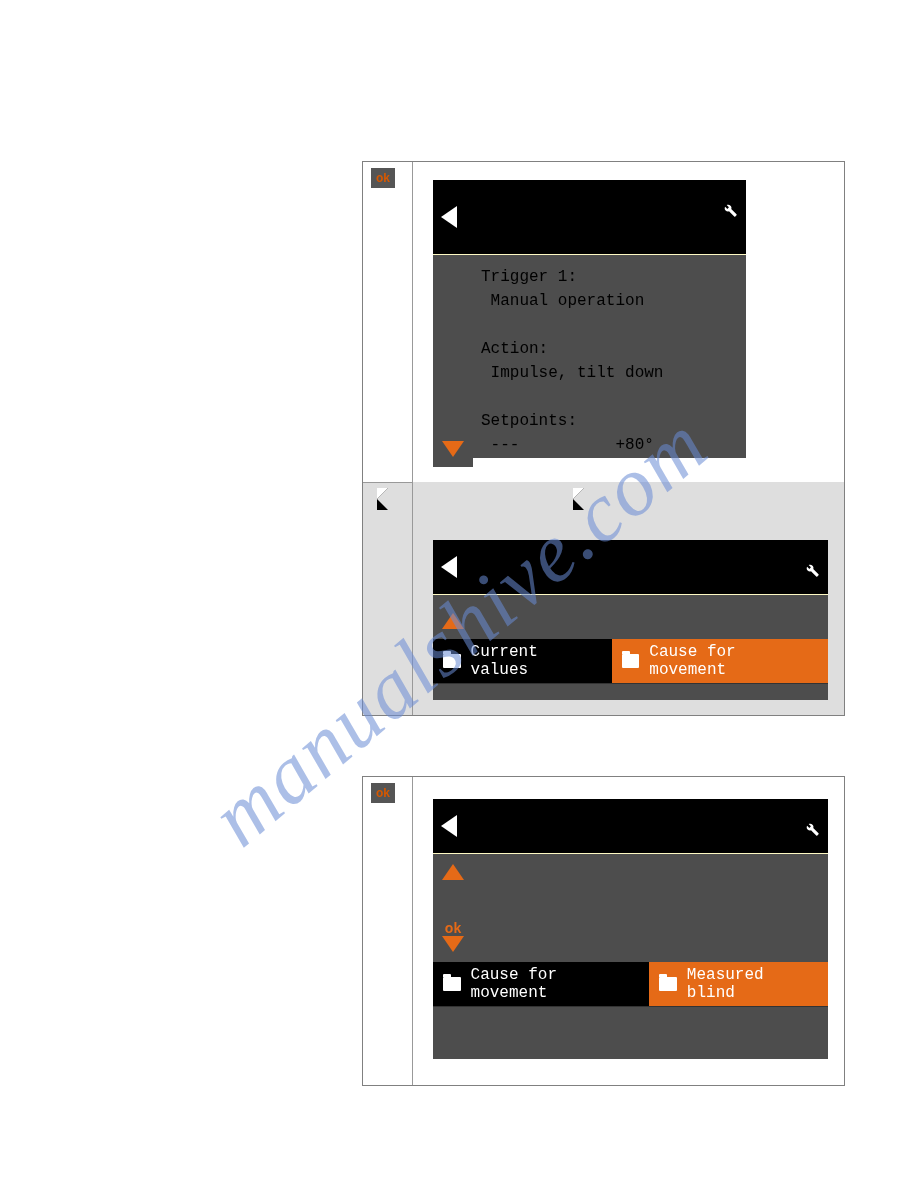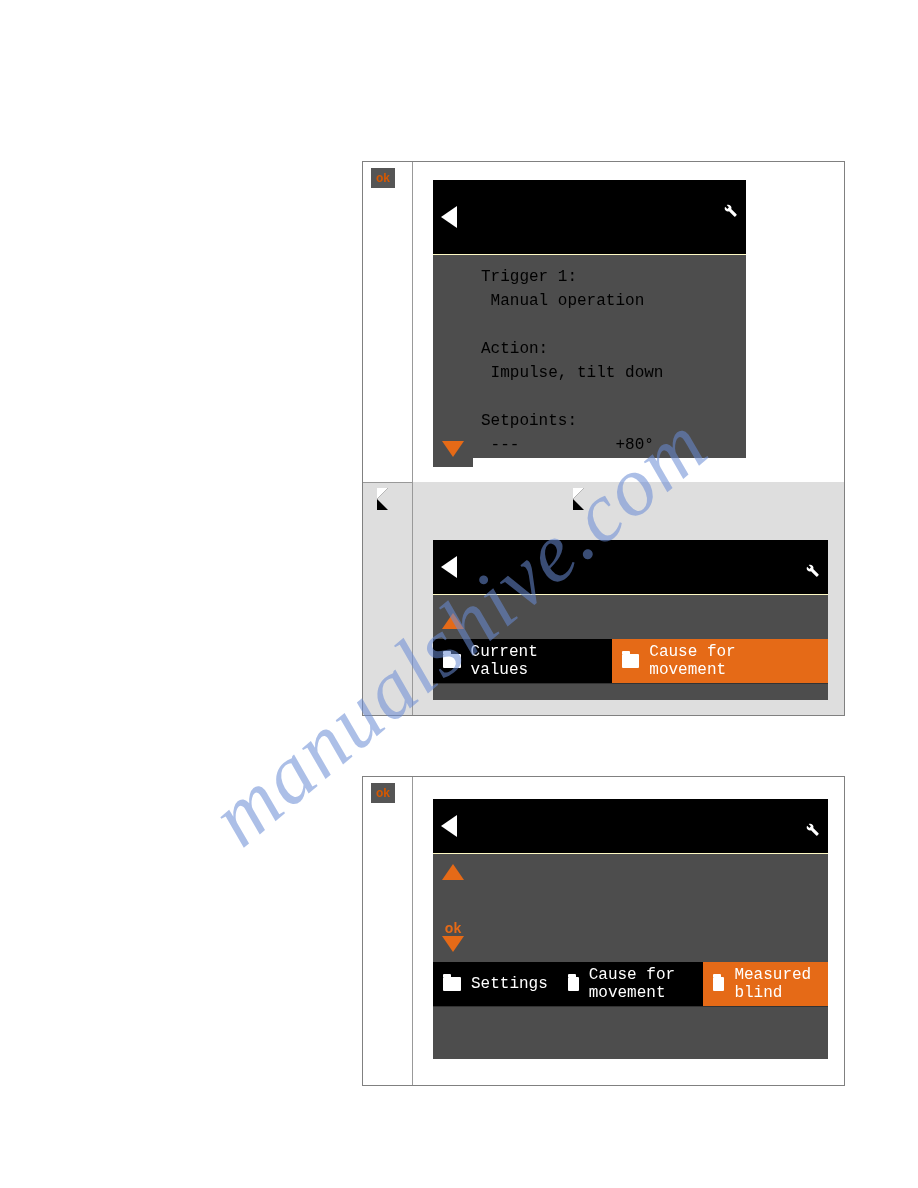--- a/index.html
+++ b/index.html
@@ -286,24 +286,20 @@
     </div>
     <div class="body-row menu-list">
       <div class="navcol multi">
         <div class="tri-up-orange"></div>
         <div class="ok-orange" style="margin-top:40px;">ok</div>
         <div class="tri-down-orange"></div>
       </div>
       <div class="menu-items">
         <div class="menu-item">
           <div class="folder"></div>
-          <span>Settings</span>
-        </div>
-        <div class="menu-item">
-          <div class="folder"></div>
           <span>Cause for movement</span>
         </div>
         <div class="menu-item sel">
           <div class="folder"></div>
           <span>Measured blind</span>
         </div>
       </div>
     </div>
   </div>
 </div>

